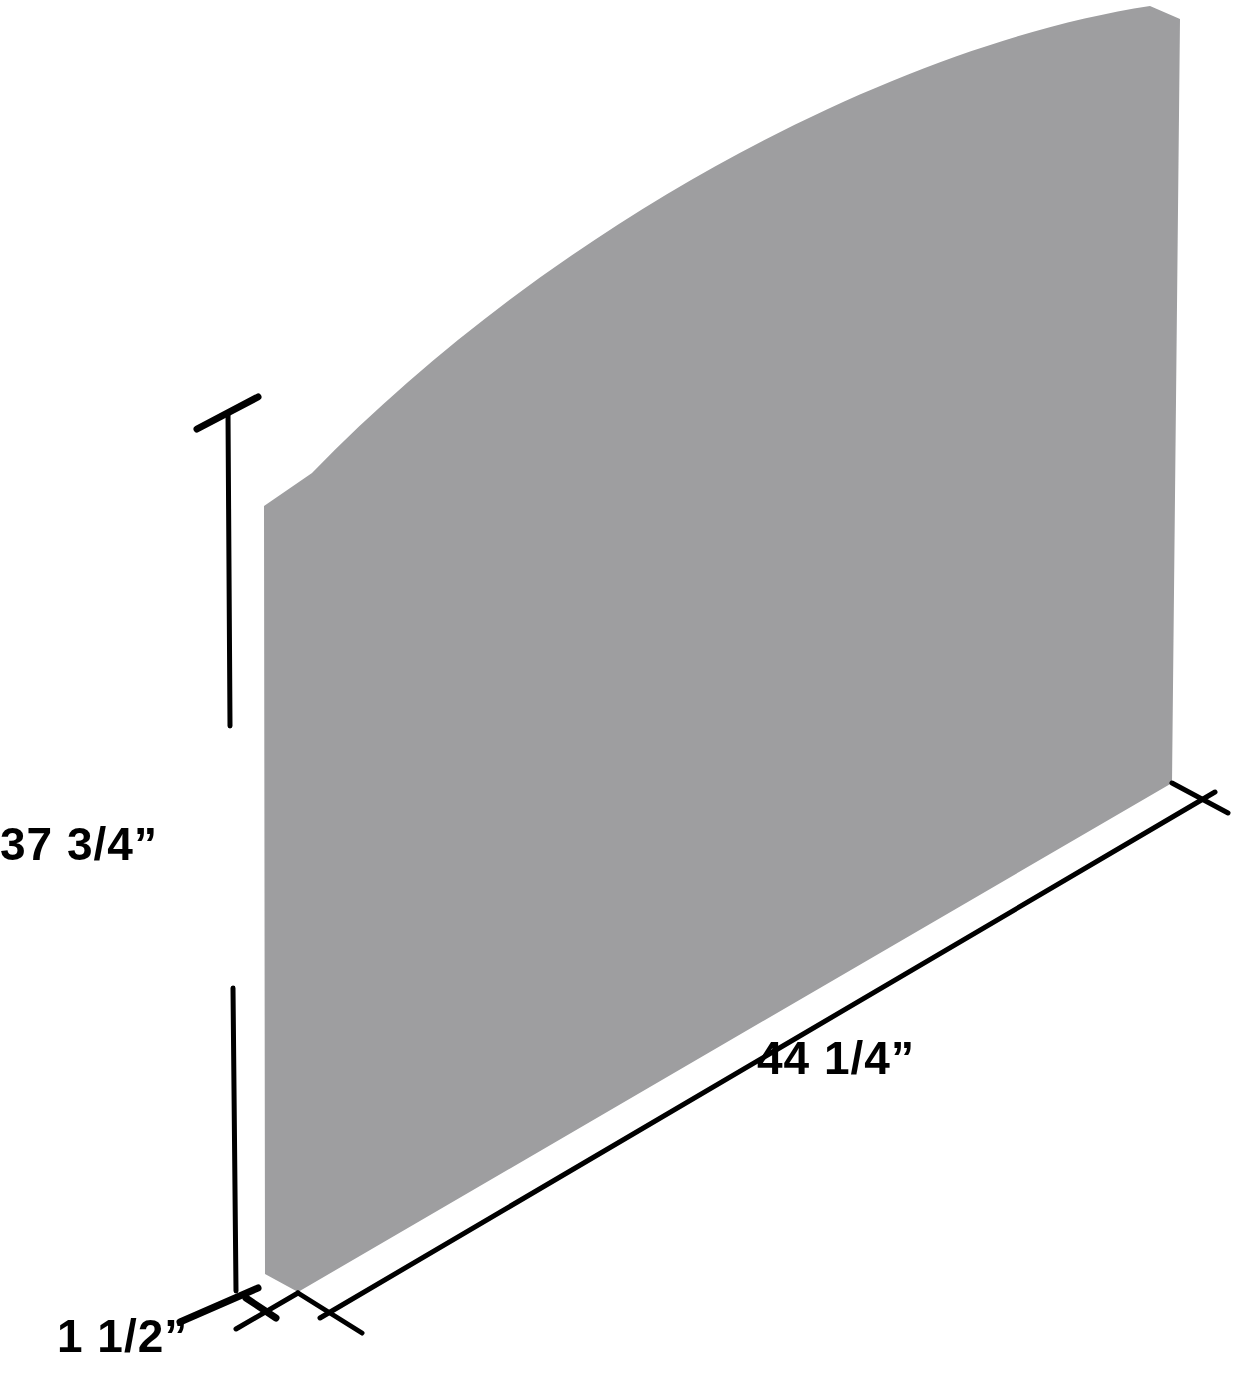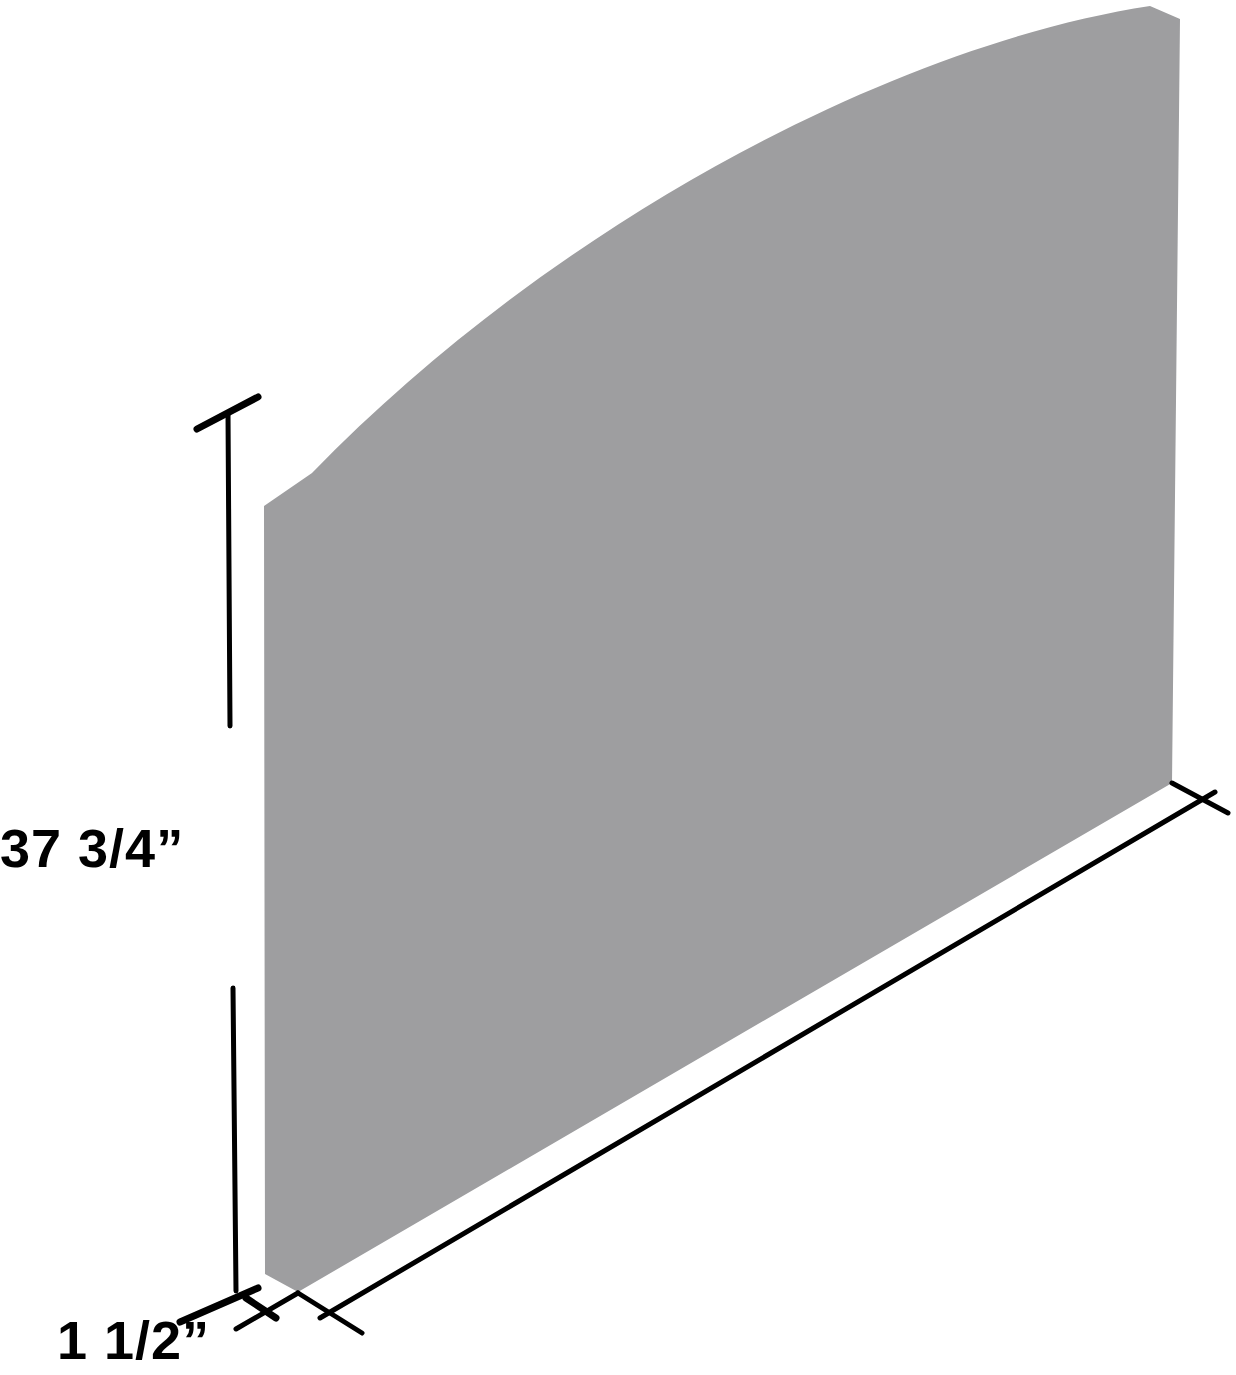--- a/index.html
+++ b/index.html
@@ -16,21 +16,21 @@
     position: absolute;
     left: 0; top: 0;
     width: 1236px;
     height: 1375px;
   }
   .dim-line { fill: none; stroke-width: 5; stroke-linecap: round; }
   .dim-tick { fill: none; stroke-width: 7; stroke-linecap: round; }
   .dim-label {
     position: absolute;
     font-weight: bold;
-    font-size: 54px;
+    font-size: 46px;
     line-height: 1;
     letter-spacing: 1px;
     color: #000000;
     white-space: nowrap;
   }
   #label-height { left: 0px;   top: 821px;  }
   #label-width  { left: 757px; top: 1035px; }
   #label-depth  { left: 57px;  top: 1313px; }
 </style>
 </head>
@@ -53,16 +53,17 @@
       <polyline class="dim-line" points="298,1293 362,1333"></polyline>
       <polyline class="dim-line" points="1172,783 1228,813"></polyline>
 
       <polyline class="dim-line" points="298,1293 236,1329"></polyline>
       <polyline class="dim-tick" points="246,1298 276,1318"></polyline>
     </g>
   </svg>
 
   <div id="label-height" class="dim-label">37 3/4”</div>
 
+  <div id="label-width" class="dim-label">44 1/4”</div>
 
   <div id="label-depth" class="dim-label">1 1/2”</div>
 
 </div>
 
 </body></html>

